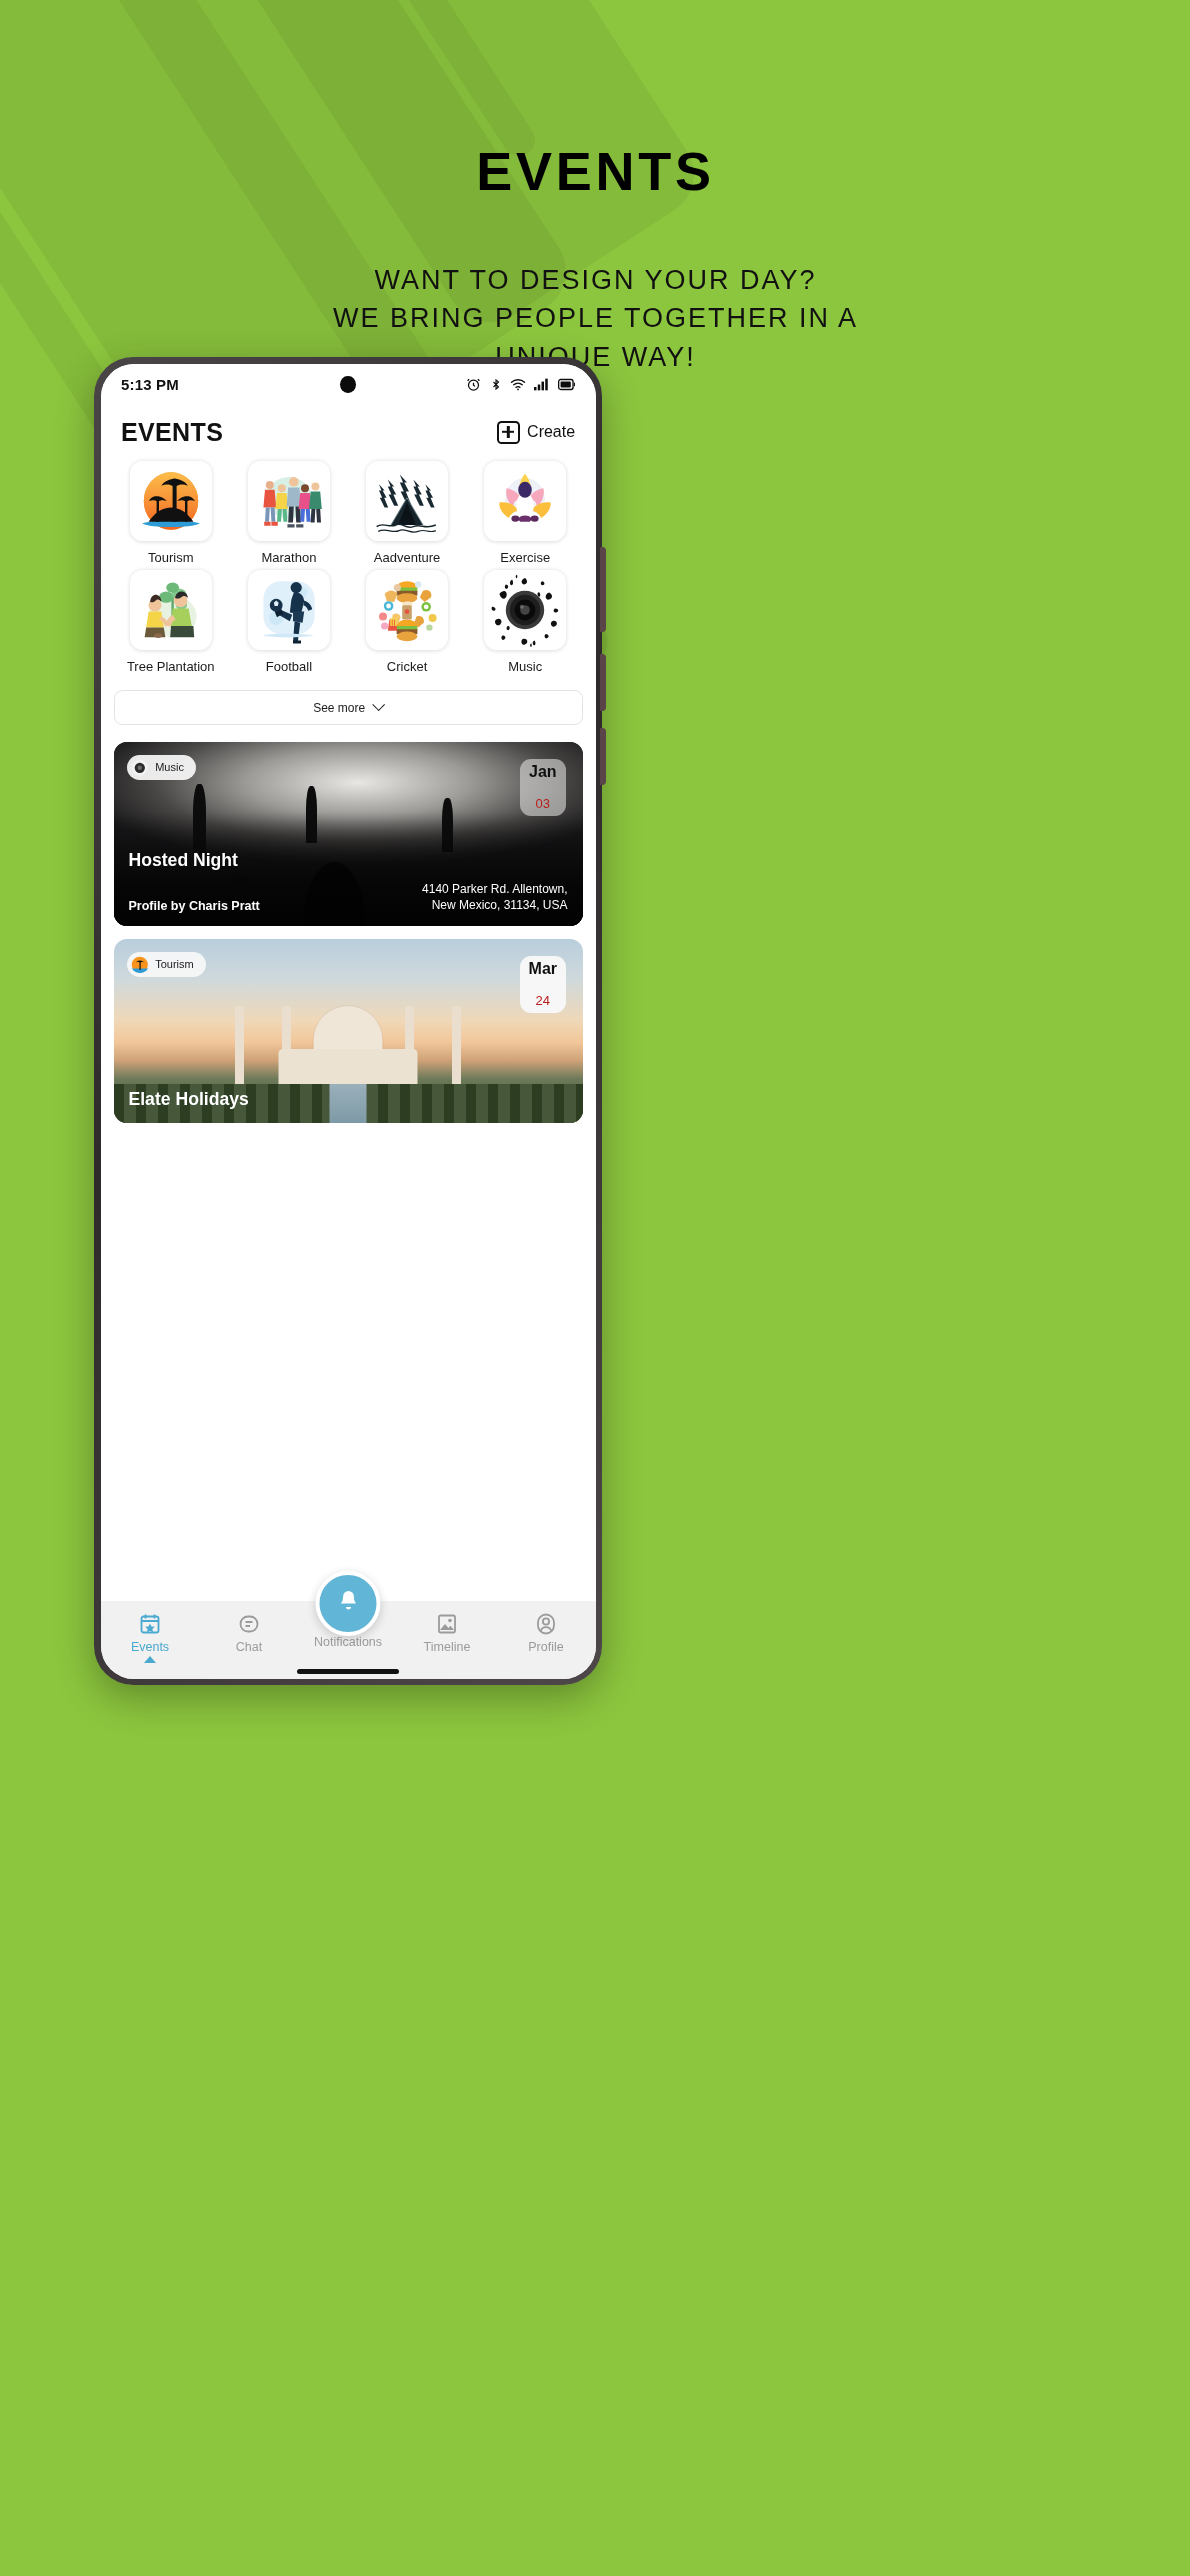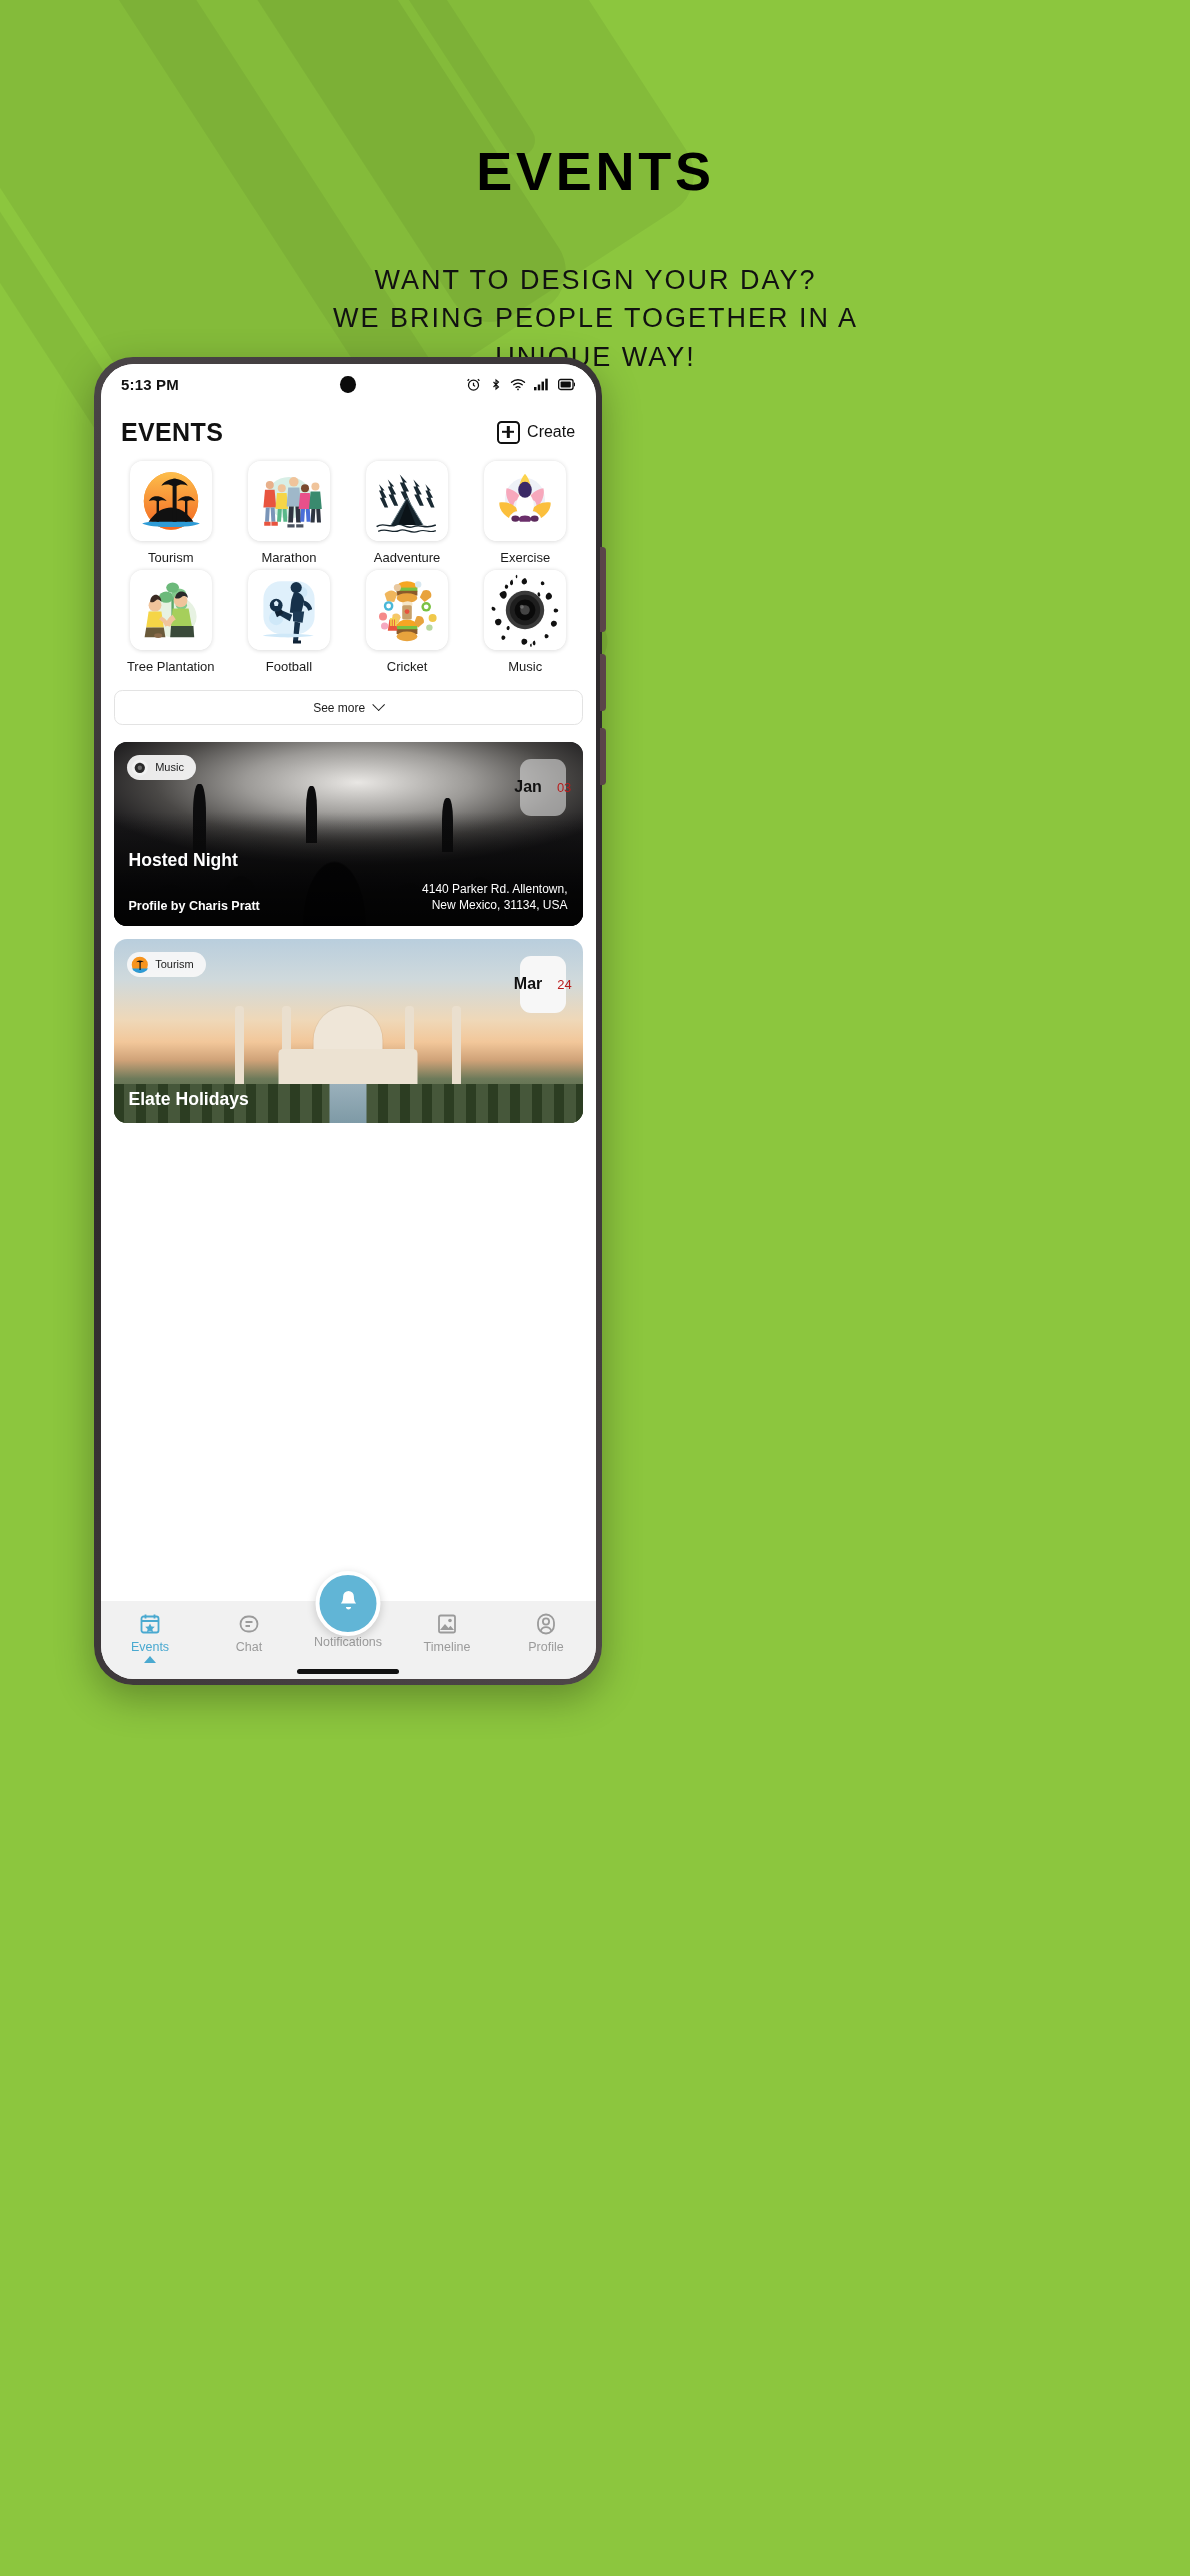--- a/index.html
+++ b/index.html
@@ -267,21 +267,21 @@
     border-radius: 13px;
     font-size: 11px; color: #1b1b1b;
   }
   .chip-ico { width: 17.6px; height: 17.6px; border-radius: 50%; overflow: hidden; flex: 0 0 17.6px; }
   .chip-ico svg { display: block; width: 100%; height: 100%; }
 
   .datebox {
     position: absolute; right: 16.7px; top: 16.7px;
     width: 46px; height: 57px;
     border-radius: 11px;
-    display: flex; flex-direction: row; align-items: center; justify-content: center;
+    display: flex; flex-direction: column; align-items: center; justify-content: center;
     gap: 15px;
   }
   .datebox.glass { background: rgba(225,225,225,0.58); backdrop-filter: blur(2.8px); }
   .datebox.solid { background: #f7f7f7; }
   .date-m { font-size: 16px; font-weight: bold; color: #111; }
   .date-d { font-size: 13px; color: #b91c1c; }
 
   .card-shade {
     position: absolute; left: 0; right: 0; bottom: 0; height: 58%;
     background: linear-gradient(to top, rgba(0,0,0,0.78) 0%, rgba(0,0,0,0.30) 55%, transparent 100%);

